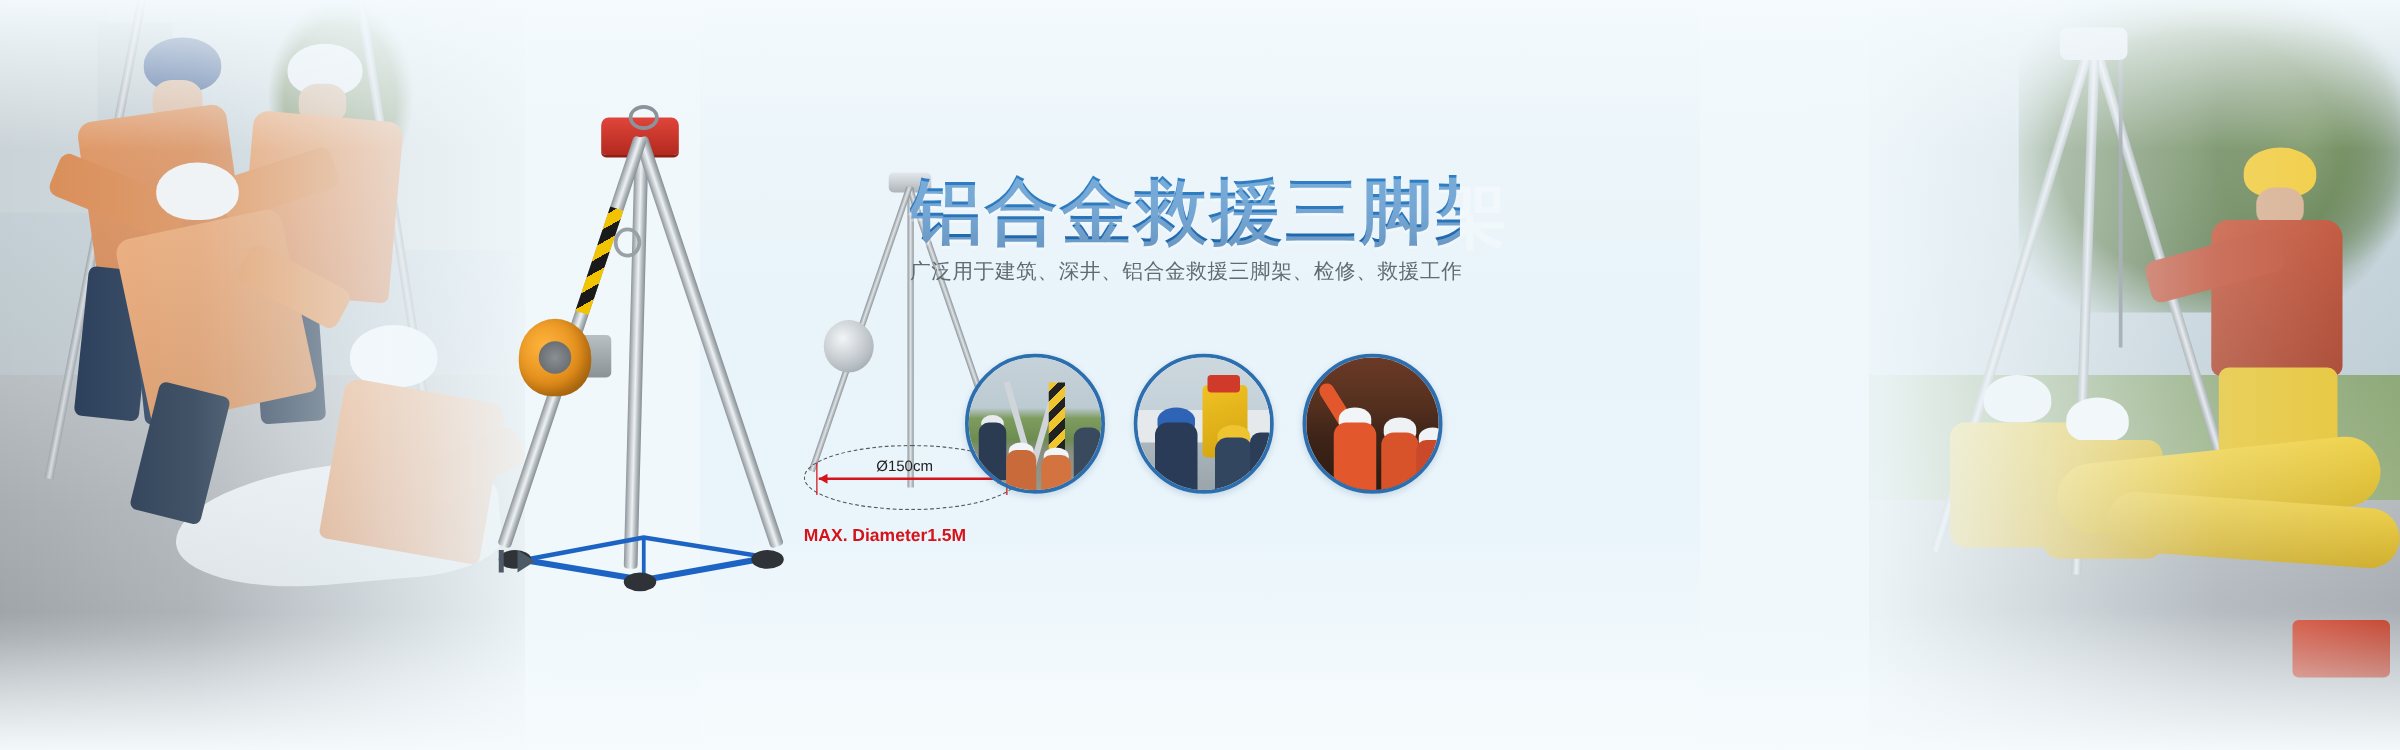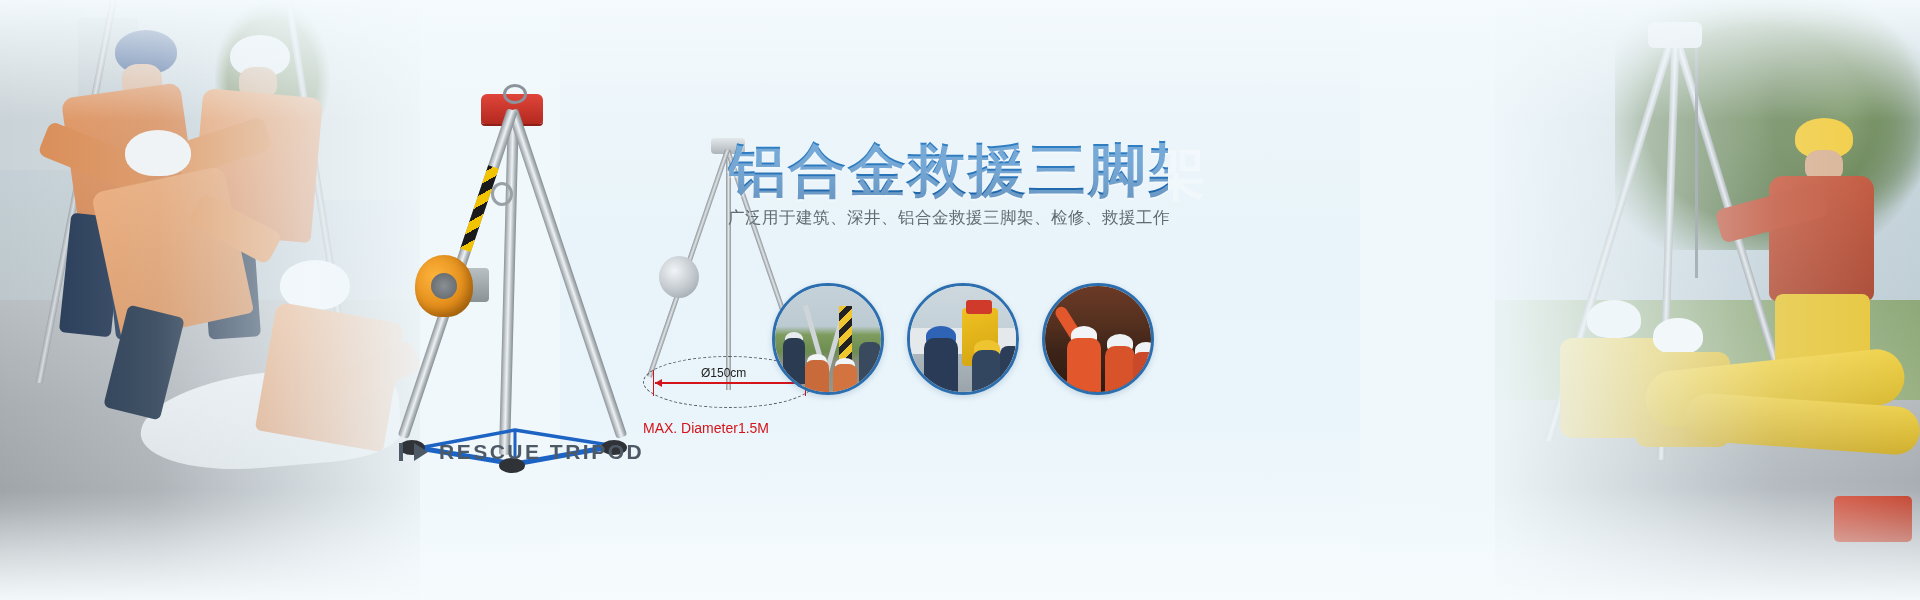--- a/index.html
+++ b/index.html
@@ -259,21 +259,21 @@
   .pl-ellipse {
     position: absolute; left: -2px; top: 218px; width: 172px; height: 52px;
     border: 1.6px dashed #555b60; border-radius: 50%;
   }
   .dim-label {
     position: absolute; left: 56px; top: 228px;
     font-size: 12px; color: #222; white-space: nowrap;
   }
   .dim-red {
     position: absolute; left: -2px; top: 282px;
-    font-size: 14px; font-weight: 400; color: #d5131a; white-space: nowrap;
+    font-size: 14px; font-weight: 700; color: #d5131a; white-space: nowrap;
   }
   .dim-arrow { position: absolute; left: 10px; top: 244px; width: 150px; height: 2px; background:#d5131a; }
   .dim-arrow::before, .dim-arrow::after {
     content:""; position:absolute; top:-3px; border-top:4px solid transparent; border-bottom:4px solid transparent;
   }
   .dim-arrow::before { left:0; border-right:7px solid #d5131a; }
   .dim-arrow::after  { right:0; border-left:7px solid #d5131a; }
   .dim-tick { position:absolute; width:1.4px; height:26px; background:#d5131a; top:232px; }
 
   
@@ -473,21 +473,20 @@
     <div class="dim-tick" style="left:8px;"></div>
     <div class="dim-tick" style="left:160px;"></div>
     <div class="dim-arrow"></div>
     <div class="dim-label">Ø150cm</div>
     <div class="dim-red">MAX. Diameter1.5M</div>
   </div>
 
   <div class="caption">
     <span class="bar"></span>
     <span class="tri"></span>
-    <span class="txt">RESCUE TRIPOD</span>
   </div>
 
   <div class="textblock">
     <h1 class="title">铝合金救援三脚架</h1>
     <div class="sub" style="margin-top:0">广泛用于建筑、深井、铝合金救援三脚架、检修、救援工作</div>
   </div>
 
   <div class="thumbs">
     <div class="thumb t1">
       <div class="sk"></div>

